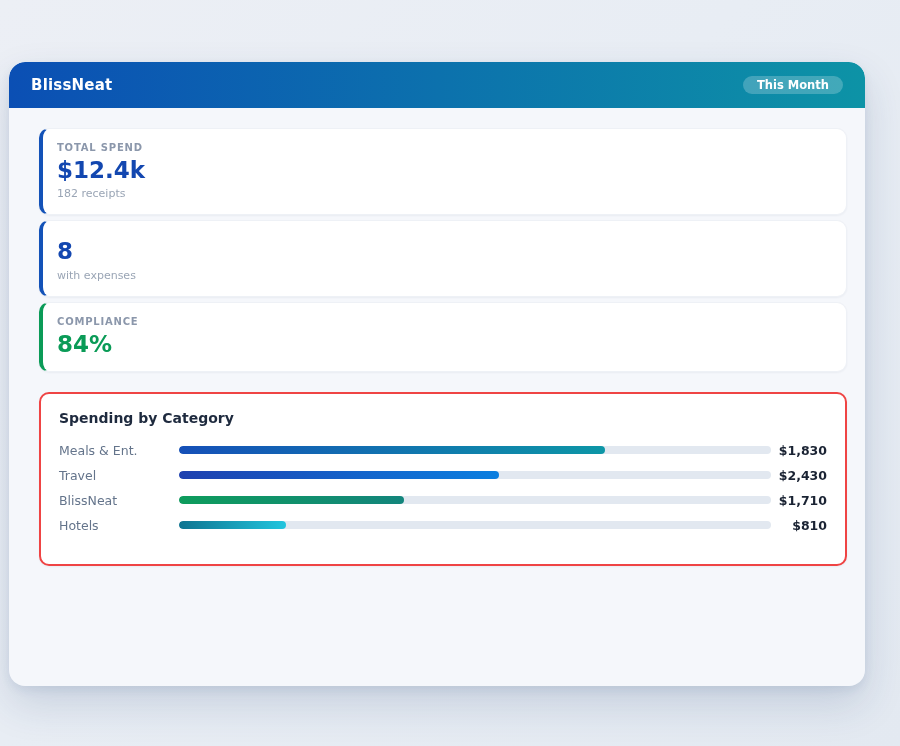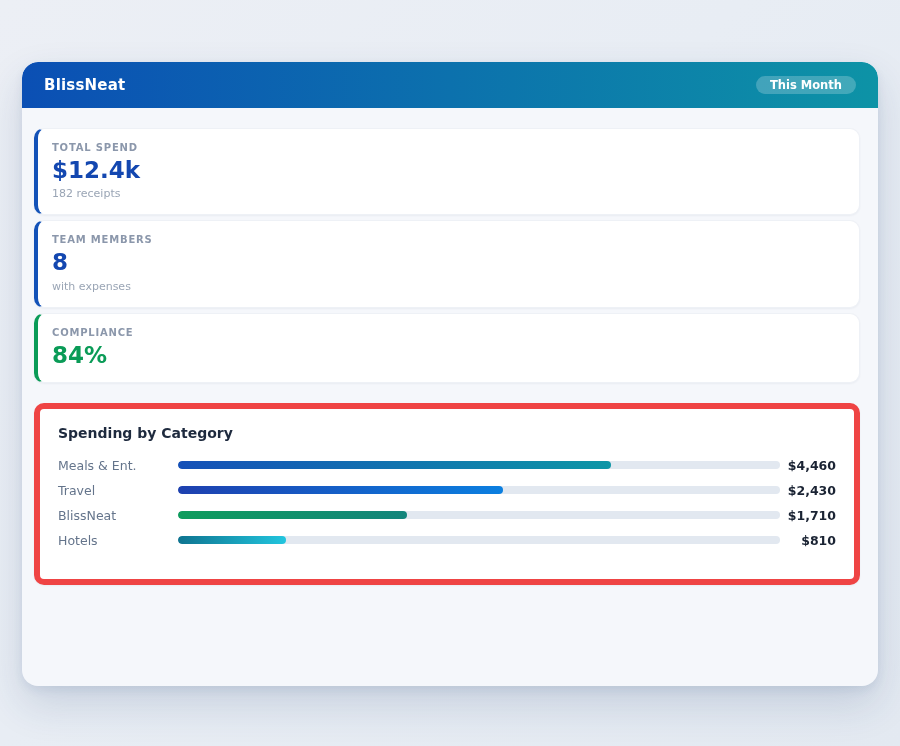--- a/index.html
+++ b/index.html
@@ -5,21 +5,21 @@
   * { margin: 0; padding: 0; box-sizing: border-box; }
   html, body { width: 900px; height: 746px; }
   body {
     font-family: "DejaVu Sans", "Liberation Sans", sans-serif;
     background: linear-gradient(135deg, #eceff5 0%, #e8edf4 45%, #e3e9f1 100%);
     overflow: hidden;
     position: relative;
   }
   .dashboard {
     position: absolute;
-    left: 22px; top: 62px;
+    left: 9px; top: 62px;
     width: 856px; height: 624px;
     background: #f5f7fb;
     border-radius: 16px;
     box-shadow: 0 18px 40px rgba(30, 60, 110, 0.16), 0 4px 10px rgba(30,60,110,0.08);
     overflow: hidden;
   }
   .app-header {
     height: 46px;
     display: flex;
     align-items: center;
@@ -38,21 +38,21 @@
     color: #ffffff;
     font-size: 11.5px;
     font-weight: bold;
     padding: 2px 14px;
     border-radius: 999px;
     border: none;
     cursor: pointer;
     font-family: inherit;
   }
   .main {
-    padding: 20px 18px 0 12px;
+    padding: 20px 18px 0 30px;
   }
   .stat-card {
     background: #ffffff;
     border: 1px solid #eef1f6;
     border-left-width: 4px;
     border-left-style: solid;
     border-radius: 10px;
     padding: 13px 18px 14px 14px;
     margin-bottom: 5px;
     box-shadow: 0 1px 2px rgba(16,42,83,0.05);
@@ -71,21 +71,21 @@
     line-height: 1.1;
   }
   .stat-sub {
     font-size: 11px;
     color: #9aa5b5;
     margin-top: 4px;
   }
   .stat-sub:empty { display: none; margin-top: 0; }
   .category-card {
     background: #ffffff;
-    border: 6px solid #ef4444;
+    border: 2px solid #ef4444;
     border-radius: 10px;
     margin-top: 20px;
     padding: 16px 18px 26px 18px;
     box-shadow: 0 1px 2px rgba(16,42,83,0.05);
   }
   .category-title {
     font-size: 14px;
     font-weight: bold;
     color: #1e2a3e;
     margin-bottom: 12px;
@@ -129,41 +129,40 @@
 
   <div class="main">
 
     <div class="stat-card" style="border-left-color: rgb(19, 82, 184);">
       <div class="stat-label">TOTAL SPEND</div>
       <div class="stat-value" style="color: rgb(19, 71, 176);">$12.4k</div>
       <div class="stat-sub">182 receipts</div>
     </div>
 
     <div class="stat-card" style="border-left-color: rgb(19, 82, 184);">
-      <div class="stat-label">TEAM MEMBERS</div>
       <div class="stat-value" style="color: rgb(19, 71, 176);">8</div>
       <div class="stat-sub">with expenses</div>
     </div>
 
 
     <div class="stat-card" style="border-left-color: rgb(10, 155, 87);">
       <div class="stat-label">COMPLIANCE</div>
       <div class="stat-value" style="color: rgb(10, 155, 87);">84%</div>
 
     </div>
 
     <div class="category-card">
       <div class="category-title">Spending by Category</div>
       <div id="cat-rows">
   <div class="cat-row">
     <span class="cat-label">Meals &amp; Ent.</span>
     <span class="cat-track" style="background: rgb(226, 232, 240);">
       <span class="cat-fill" style="display: block; width: 72%; background: linear-gradient(90deg, rgb(21, 80, 184), rgb(13, 150, 166));"></span>
     </span>
-    <span class="cat-value">$4,460</span>
+    <span class="cat-value">$1,830</span>
   </div>
 
   <div class="cat-row">
     <span class="cat-label">Travel</span>
     <span class="cat-track" style="background: rgb(226, 232, 240);">
       <span class="cat-fill" style="display: block; width: 54%; background: linear-gradient(90deg, rgb(30, 64, 175), rgb(11, 127, 224));"></span>
     </span>
     <span class="cat-value">$2,430</span>
   </div>
 

